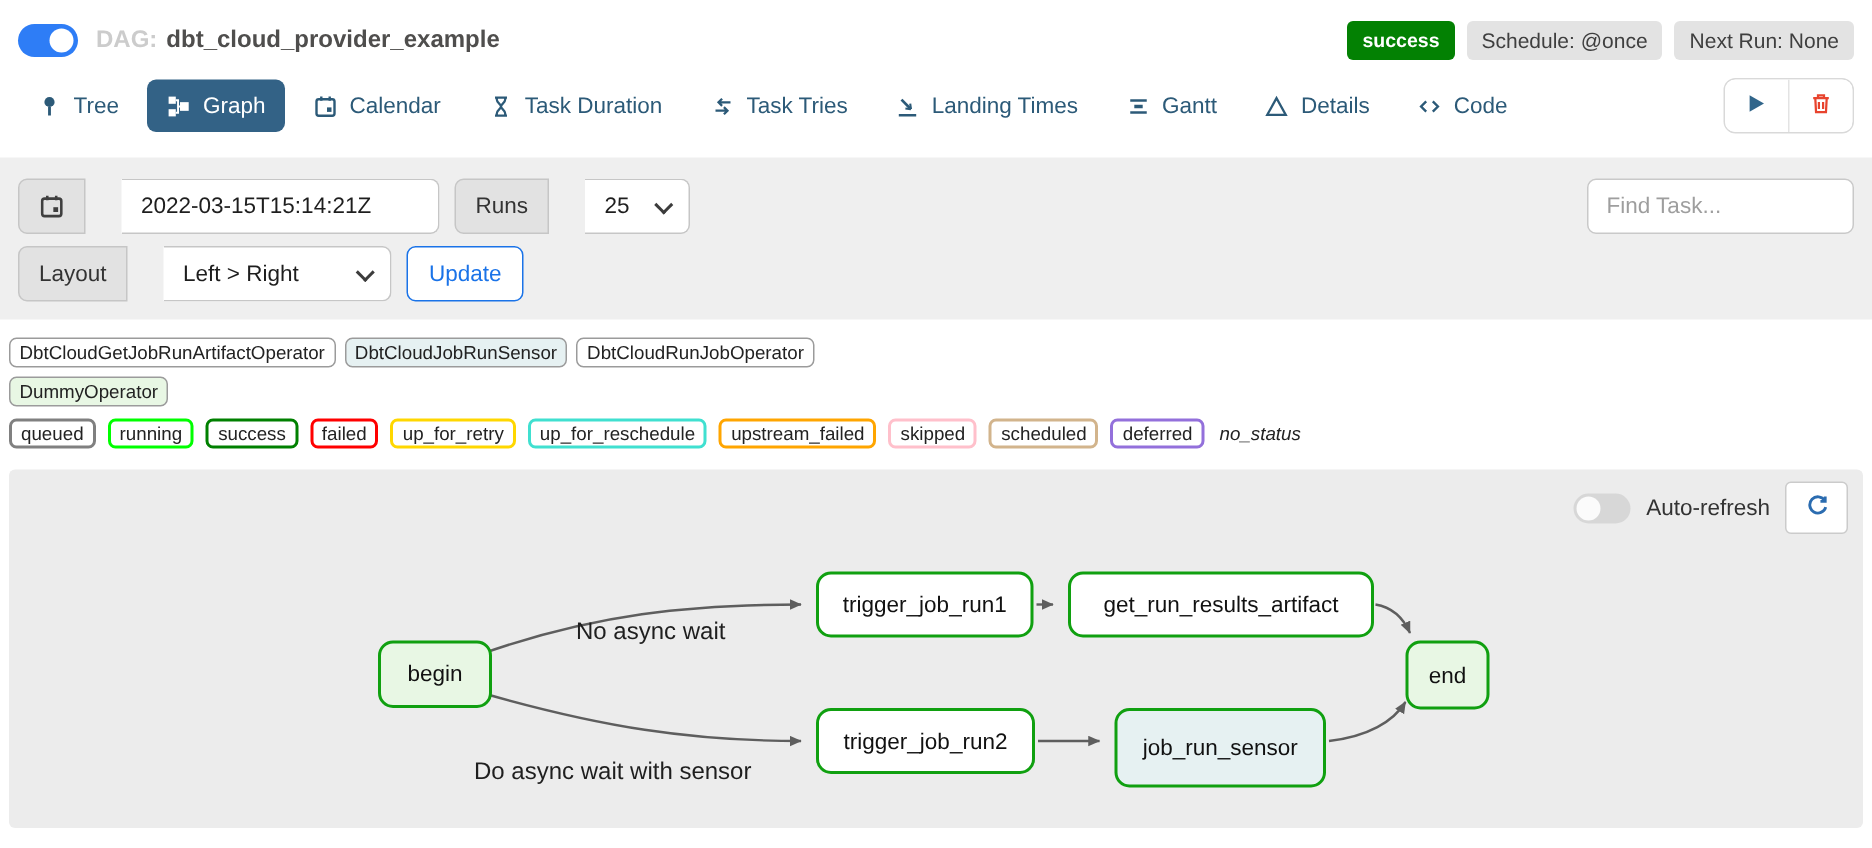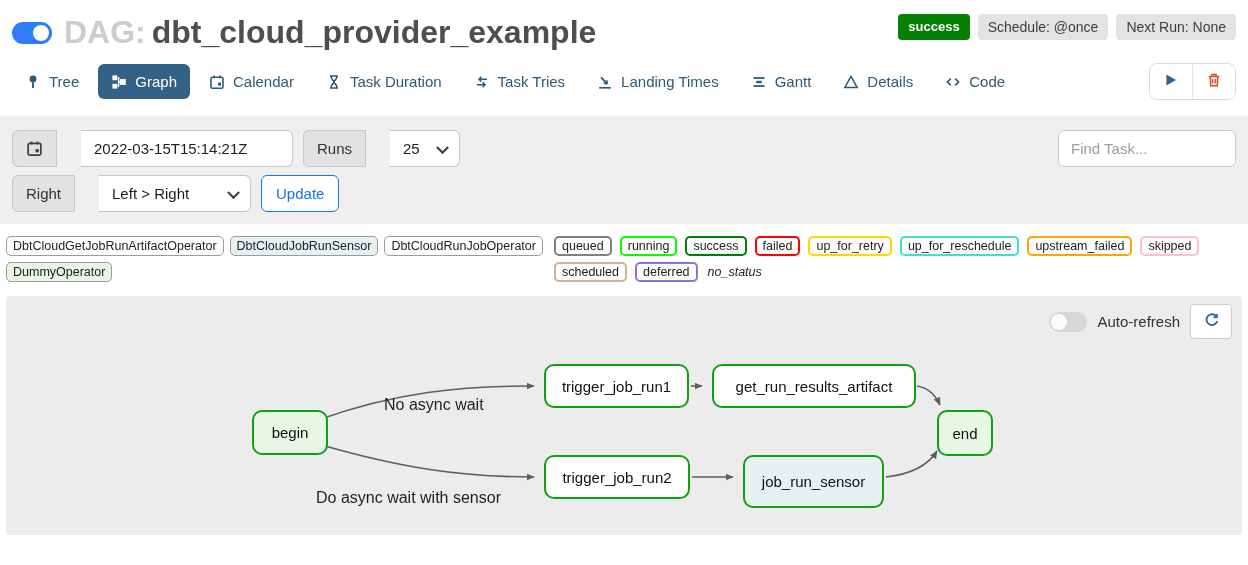--- a/index.html
+++ b/index.html
@@ -4,21 +4,21 @@
 <style>
   * { box-sizing: border-box; margin: 0; padding: 0; }
   body {
     width: 1248px; height: 565px; background: #ffffff;
     font-family: "Liberation Sans", sans-serif; color: #222; overflow: hidden;
   }
   
   .header { display: flex; align-items: center; padding: 14px 12px 4px 12px; }
   .toggle { width: 40px; height: 22px; border-radius: 11px; background: #2e7df6; position: relative; flex: none; cursor: pointer; }
   .toggle .knob { position: absolute; top: 3px; right: 3px; width: 16px; height: 16px; border-radius: 50%; background: #fff; }
-  .dag-title { margin-left: 12px; font-size: 32px; font-weight: 700; color: #4f4e4d; white-space: nowrap; }
+  .dag-title { margin-left: 12px; font-size: 16px; font-weight: 700; color: #4f4e4d; white-space: nowrap; }
   .dag-title .prefix { color: #cccccc; margin-right: 6px; }
   .header-badges { margin-left: auto; display: flex; gap: 8px; align-self: flex-start; }
   .badge { font-size: 14px; padding: 5px 10px; border-radius: 4px; background: #e3e3e3; color: #3f3f3f; white-space: nowrap; }
   .badge.success { background: #038103; color: #fff; font-weight: 700; font-size: 13px; }
   
   .tabbar { display: flex; align-items: center; padding: 8px 12px 6px 12px; }
   .tabs { display: flex; align-items: center; gap: 6px; }
   .tab { display: flex; align-items: center; gap: 8px; padding: 9px 13px; font-size: 15px; color: #2c5a78; border-radius: 6px; cursor: pointer; white-space: nowrap; }
   .tab.selected { background: #336286; color: #fff; }
   .tab-icon svg { display: block; }
@@ -35,21 +35,21 @@
   .chev { position: relative; padding-right: 30px; cursor: pointer; }
   .chev::after { content: ''; position: absolute; right: 12px; top: 50%; width: 7px; height: 7px; border-right: 2px solid #3c3c3c; border-bottom: 2px solid #3c3c3c; transform: translateY(-65%) rotate(45deg); }
   .date-field { width: 212px; }
   .runs-select { width: 70px; }
   .run-select { width: 408px; }
   .layout-select { width: 152px; }
   .find-task { margin-left: auto; width: 178px; height: 37px; border: 1px solid #c9c9c9; border-radius: 6px; padding: 0 12px; font-size: 15px; color: #222; background: #fff; outline: none; }
   .find-task::placeholder { color: #9e9e9e; }
   .update-btn { height: 37px; padding: 0 14px; background: #fff; color: #1a73e8; border: 1.5px solid #1a73e8; border-radius: 6px; font-size: 15px; cursor: pointer; font-family: inherit; }
   
-  .legend { display: flex; align-items: flex-start; padding: 12px 6px 6px 6px; gap: 8px; }
+  .legend { display: flex; align-items: flex-start; padding: 12px 6px 6px 6px; gap: 8px; flex-direction: column; }
   .legend-ops { display: flex; flex-wrap: wrap; gap: 6px; width: 540px; flex: none; }
   .legend-sts { display: flex; flex-wrap: wrap; gap: 6px 8px; flex: 1; align-items: center; }
   .lbadge { border: 1px solid #9b9b9b; border-radius: 5px; padding: 2px 6px; font-size: 12.5px; color: #222; background: #fff; white-space: nowrap; }
   .sbadge { border: 2px solid #808080; border-radius: 5px; padding: 1px 6px; font-size: 12.5px; color: #222; background: #fff; white-space: nowrap; }
   .sbadge.noborder { border: none; padding: 3px 2px; font-style: italic; }
   
   .graph-area { position: relative; margin: 8px 6px 0 6px; height: 239px; background: #ececec; border-radius: 4px; }
   .graph-controls { position: absolute; top: 8px; right: 10px; display: flex; align-items: center; gap: 10px; z-index: 3; }
   .mini-toggle { width: 38px; height: 20px; border-radius: 10px; background: #d7d7d7; position: relative; cursor: pointer; }
   .mini-toggle .knob { position: absolute; top: 2px; left: 2px; width: 16px; height: 16px; border-radius: 50%; background: #fbfbfb; }
@@ -194,21 +194,21 @@
       </span>
     </div>
     <div class="igroup">
       <span class="addon">Runs</span>
       <span class="field chev runs-select">25</span>
     </div>
     <input class="find-task" placeholder="Find Task..." style="">
   </div>
   <div class="frow">
     <div class="igroup">
-      <span class="addon">Right</span>
+      <span class="addon">Layout</span>
       <span class="field chev layout-select">Left &gt; Right</span>
     </div>
     <button class="update-btn">Update</button>
   </div>
 </div>
 
 <div class="legend">
   <div class="legend-ops">
       <span class="lbadge" style="background: rgb(255, 255, 255);">DbtCloudGetJobRunArtifactOperator</span>
       <span class="lbadge" style="background: rgb(230, 241, 242);">DbtCloudJobRunSensor</span>

